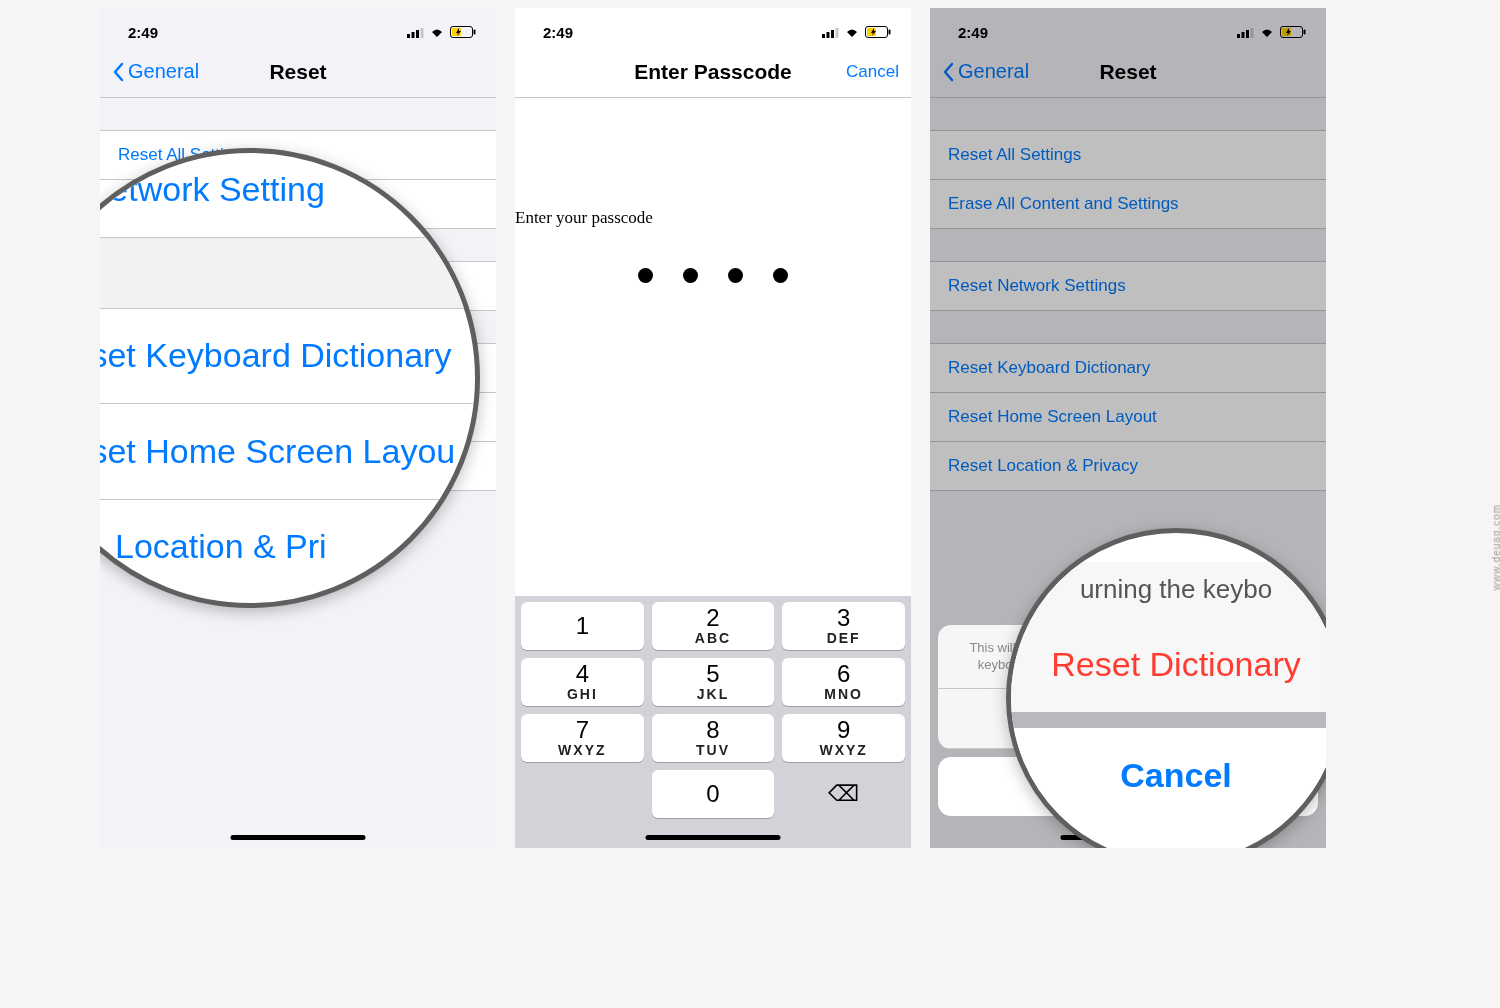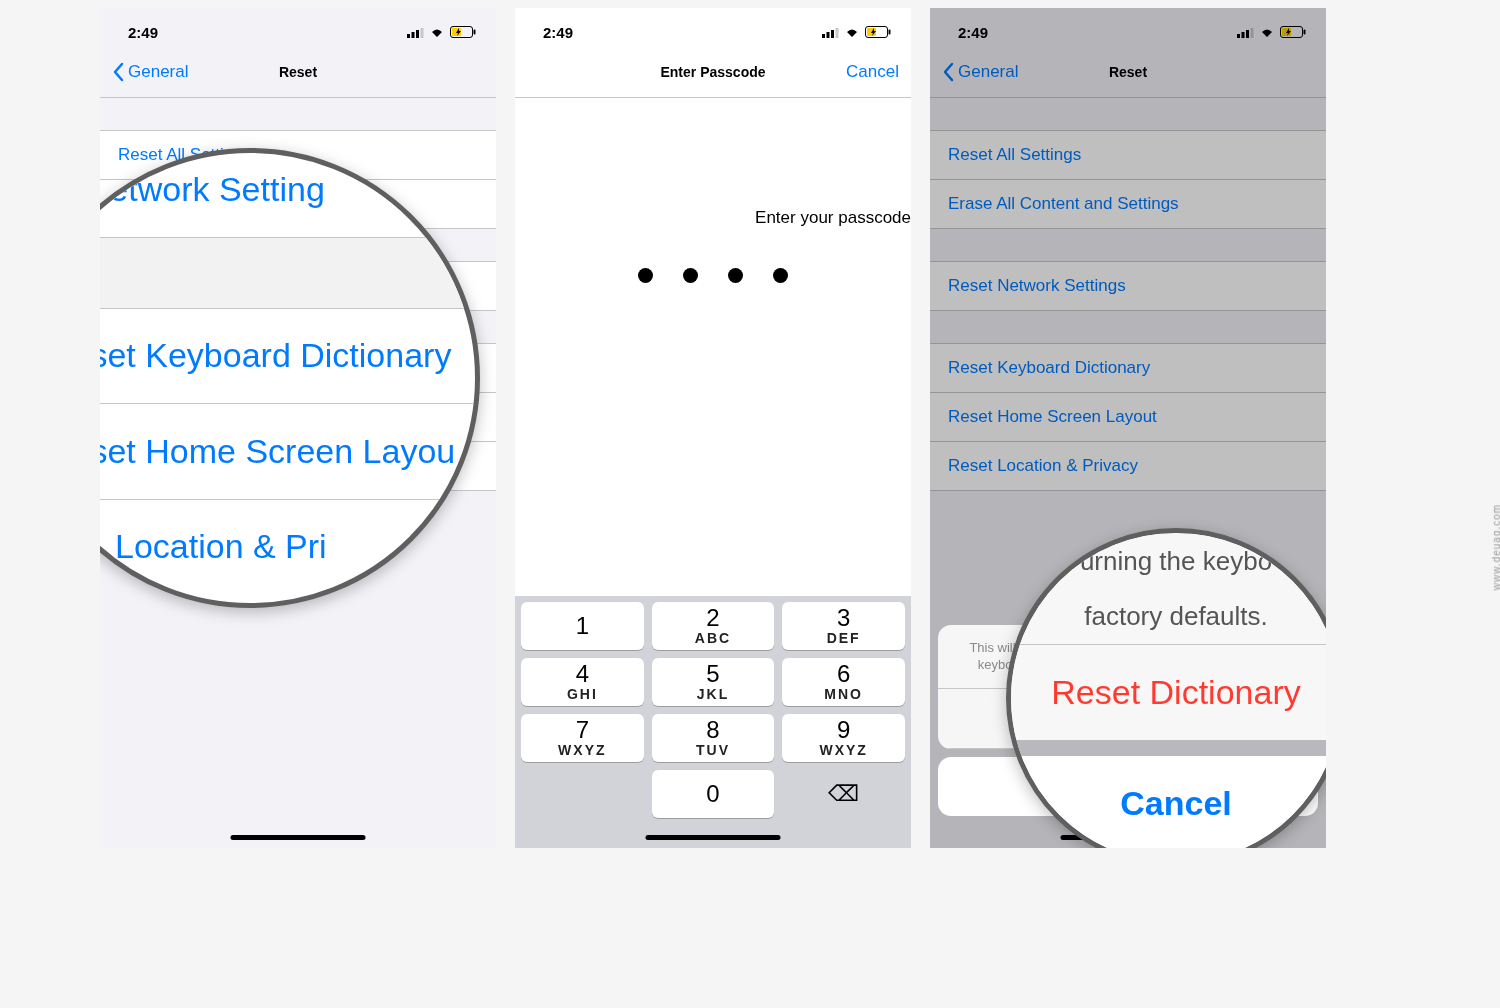--- a/index.html
+++ b/index.html
@@ -47,42 +47,43 @@
     align-items: center;
     padding: 0 12px;
     position: relative;
     background: #f2f2f7;
   }
   .nav-title {
     position: absolute;
     left: 0; right: 0;
     text-align: center;
     font-weight: 600;
-    font-size: 14px;
+    font-size: 21px;
     pointer-events: none;
   }
-  .nav-back { display: flex; align-items: center; color: #007aff; font-size: 17px; }
+  .nav-back { display: flex; align-items: center; color: #007aff; font-size: 20px; }
   .nav-cancel { color: #007aff; font-size: 17px; margin-left: auto; }
   
   .list { background: #f2f2f7; }
   .group { margin-top: 32px; }
   .cell {
     background: #fff;
     border-bottom: 0.5px solid #c6c6c8;
     padding: 14px 18px;
     font-size: 17px;
     color: #007aff;
   }
   .cell:first-child { border-top: 0.5px solid #c6c6c8; }
   
   .passcode-area {
     background: #fff;
     padding-top: 110px;
-    text-align: right;
+    text-align: left;
     height: 490px;
+    font-family: Liberation Serif, serif;
   }
   .passcode-prompt { font-size: 17px; margin-bottom: 40px; }
   .dots { display: flex; justify-content: center; gap: 30px; }
   .dot { width: 15px; height: 15px; border-radius: 50%; background: #000; }
   .keypad {
     position: absolute;
     bottom: 0; left: 0; right: 0;
     background: #d1d3d9;
     padding: 6px 6px 30px 6px;
     display: grid;
@@ -369,21 +370,20 @@
       <div class="sheet-action">Reset Dictionary</div>
     </div>
     <div class="sheet-cancel">Cancel</div>
     <div style="height:24px;"></div>
   </div>
   <div class="homebar"></div>
 
   <div class="loupe loupe2">
     <div class="loupe-inner">
       <div class="l2-top">urning the keybo</div>
-      <div class="l2-top" style="border-bottom:0.5px solid #c6c6c8;">factory defaults.</div>
       <div class="l2-red">Reset Dictionary</div>
       <div class="l2-gap"></div>
       <div class="l2-cancel">Cancel</div>
     </div>
   </div>
 </div>
 
 <div class="watermark">www.deuaq.com</div>
 
 </body></html>

